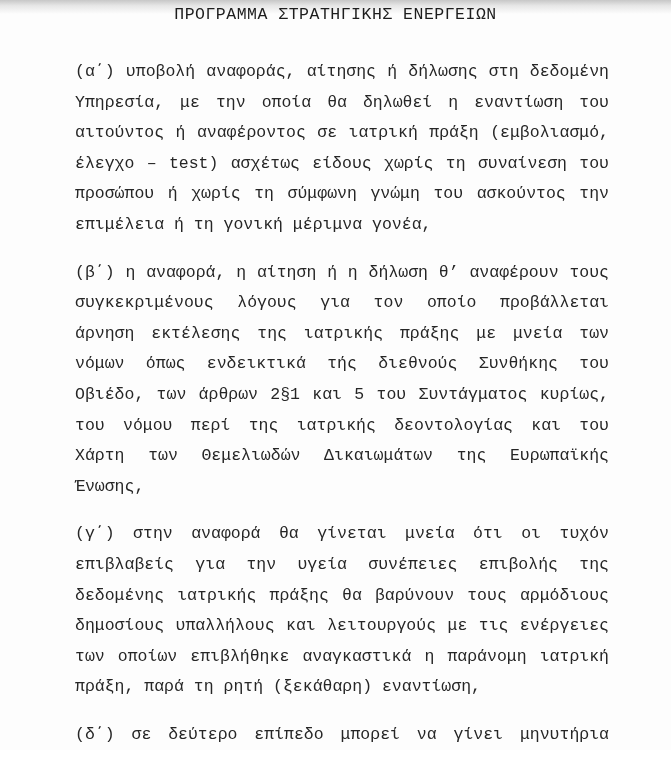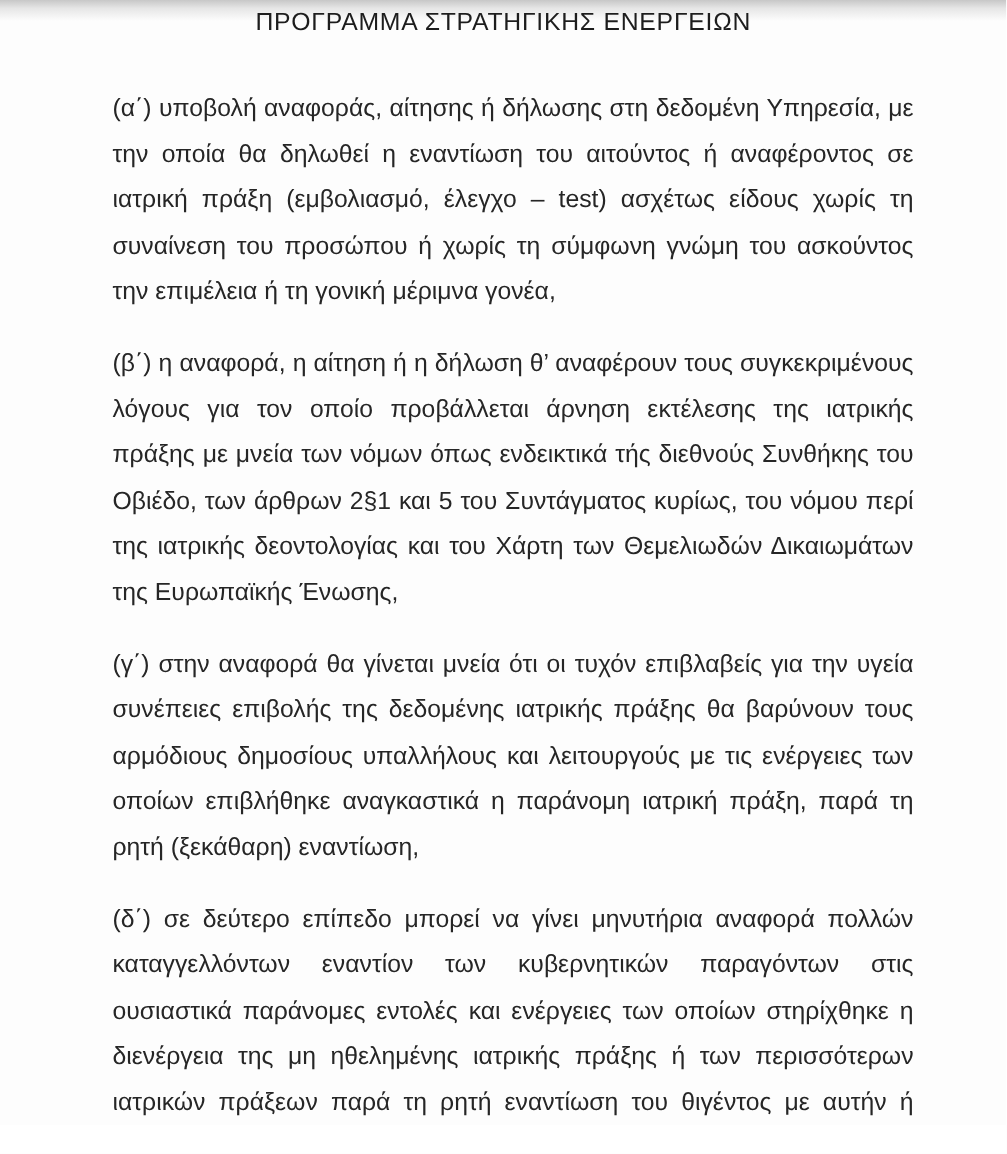--- a/index.html
+++ b/index.html
@@ -7,21 +7,21 @@
     --page-bg:#fdfdfd;
     --rule-color:#141414;
   }
   html,body{margin:0;padding:0;background:#ffffff;}
   .page{
     position:relative;
     width:671px;
     height:750px;
     background:var(--page-bg);
     overflow:hidden;
-    font-family:Liberation Sans, sans-serif;
+    font-family:Liberation Mono, monospace;
     color:var(--text-color);
   }
   
   .top-shade{
     position:absolute;
     top:0;left:0;right:0;
     height:14px;
     background:linear-gradient(to bottom,#c7c7c7 0%,#e6e6e6 40%,rgba(253,253,253,0) 100%);
     pointer-events:none;
   }

